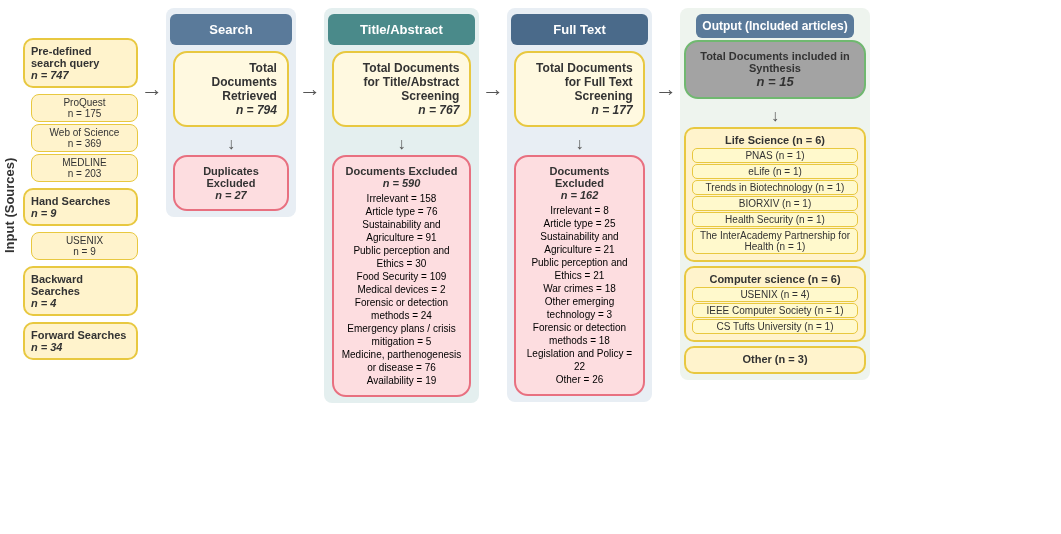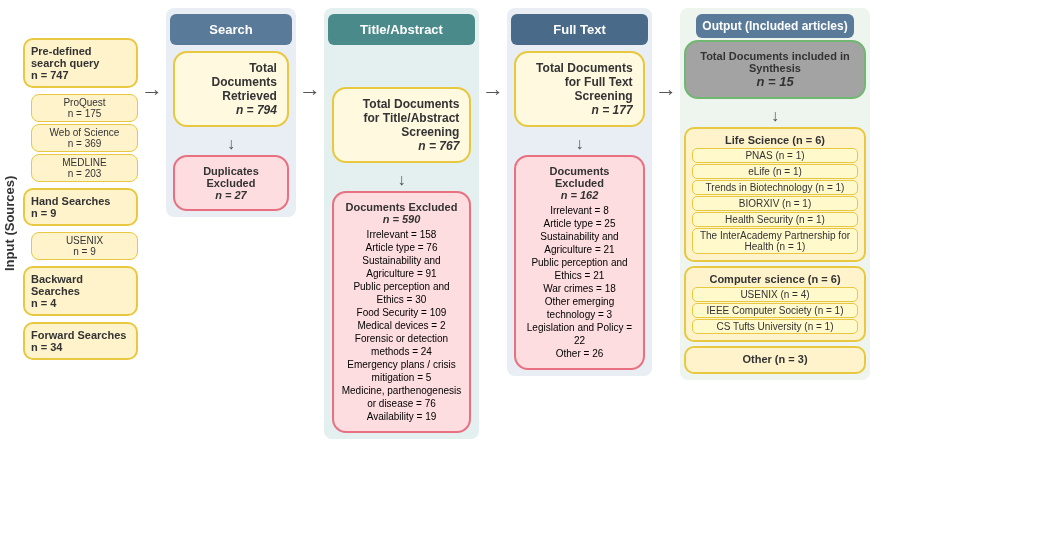--- a/index.html
+++ b/index.html
@@ -233,21 +233,21 @@
 
     .arrow-col {
       display: flex;
       align-items: flex-start;
       justify-content: center;
       padding-top: 50px;
       flex-shrink: 0;
       width: 22px;
     }
 
-    .bold-italic { font-weight: bold; }
+    .bold-italic { font-weight: bold; font-style: italic; }
 
     .detail-line { font-size: 10px; line-height: 1.3; }
   </style>
 </head>
 <body>
 
 <div class="main-wrapper">
 
   <div class="left-label">Input (Sources)</div>
 
@@ -312,21 +312,21 @@
           <div class="main-text">Duplicates Excluded</div>
           <div class="n-value">n = 27</div>
         </div>
       </div>
     </div>
 
     <div class="arrow-col">
       <span style="font-size:22px; color:#555; margin-top:18px;">→</span>
     </div>
 
-    <div class="section-bg-teal" style="min-width:130px; max-width:155px;gap:36px;">
+    <div class="section-bg-teal" style="min-width:130px; max-width:155px;">
       <div class="col-header teal">Title/Abstract</div>
       <div class="col-inner">
         <div class="box-yellow">
           <div class="main-text">Total Documents for Title/Abstract Screening</div>
           <div class="n-value">n = 767</div>
         </div>
         <div class="arrow-down">↓</div>
         <div class="box-pink">
           <div class="main-text">Documents Excluded</div>
           <div class="n-value">n = 590</div>
@@ -361,20 +361,21 @@
         <div class="box-pink">
           <div class="main-text">Documents Excluded</div>
           <div class="n-value">n = 162</div>
           <div style="margin-top:3px;">
             <div class="detail-line">Irrelevant = 8</div>
             <div class="detail-line">Article type = 25</div>
             <div class="detail-line">Sustainability and Agriculture = 21</div>
             <div class="detail-line">Public perception and Ethics = 21</div>
             <div class="detail-line">War crimes = 18</div>
             <div class="detail-line">Other emerging technology = 3</div>
+            <div class="detail-line">Forensic or detection methods = 18</div>
             <div class="detail-line">Legislation and Policy = 22</div>
             <div class="detail-line">Other = 26</div>
           </div>
         </div>
       </div>
     </div>
 
     <div class="arrow-col">
       <span style="font-size:22px; color:#555; margin-top:18px;">→</span>
     </div>

